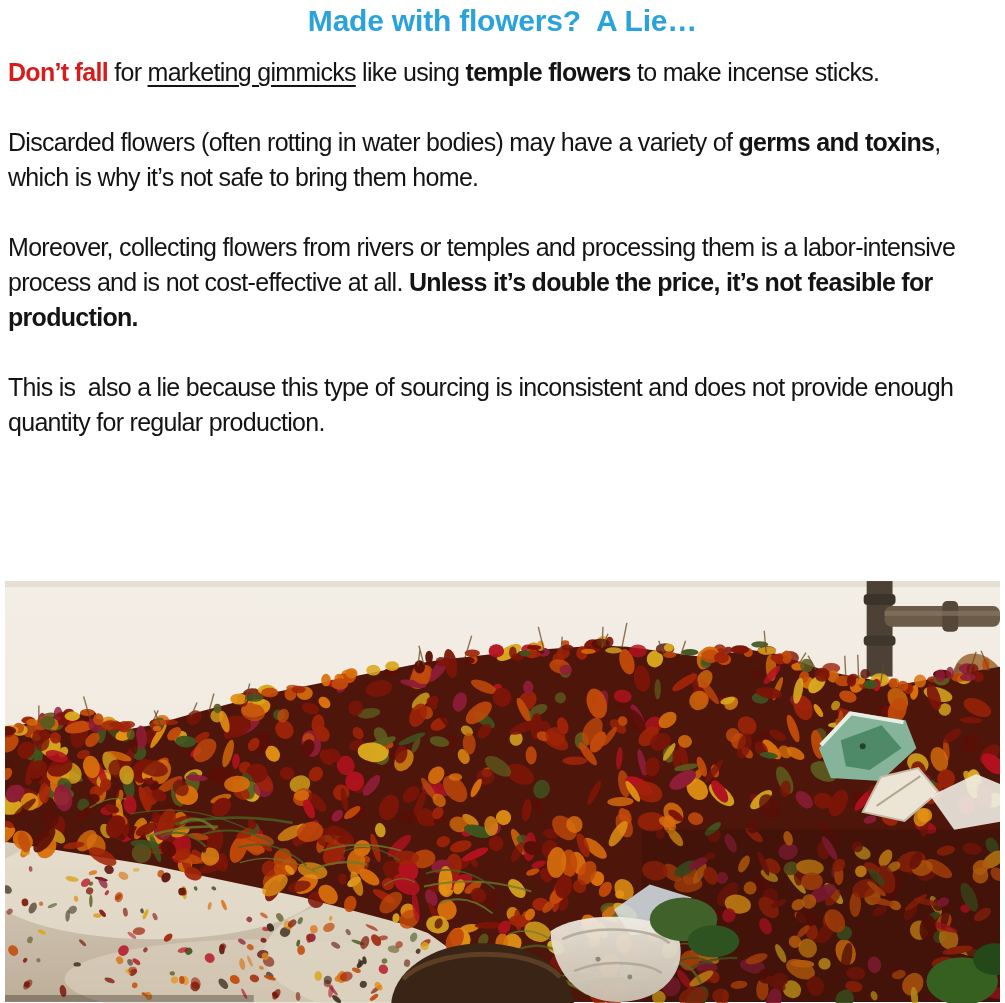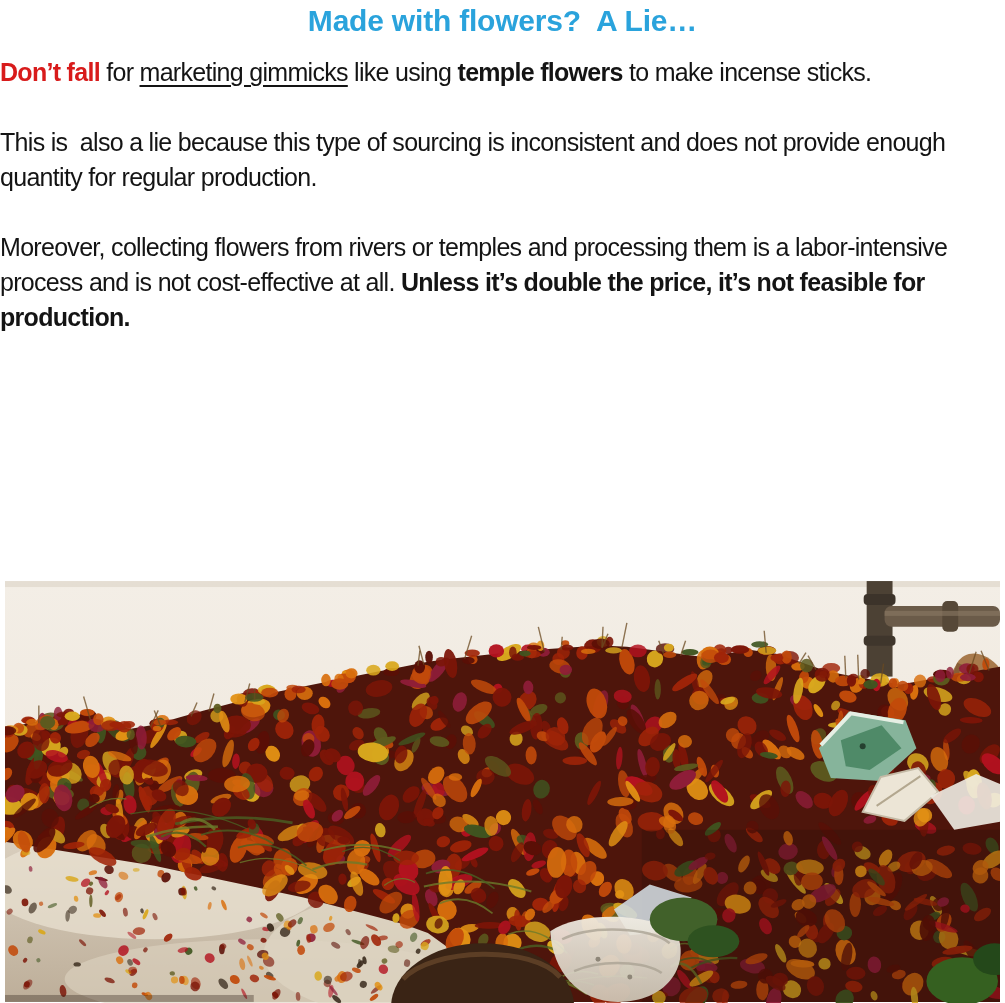--- a/index.html
+++ b/index.html
@@ -5,44 +5,45 @@
   html,body{margin:0;padding:0;}
   body{
     width:1005px;height:1003px;overflow:hidden;background:#ffffff;
     font-family:"Liberation Sans",sans-serif;color:var(--body,#111);
   }
   .title{
     font-size:30px;line-height:38px;font-weight:700;text-align:center;
     margin:2px 0 0;color:var(--title-color,#2aa3dc);white-space:pre-wrap;
     letter-spacing:-0.2px;
   }
-  .content{margin:15px 8px 0 0;height:525px;overflow:hidden;}
+  .content{margin:15px 8px 0 8px;height:525px;overflow:hidden;}
   .para{
     font-size:25px;line-height:35px;letter-spacing:-0.7px;
     margin:0 0 35px 0;white-space:pre-wrap;color:var(--body,#111);
   }
   .seg-bold{font-weight:700;}
   .seg-red{color:var(--red,#d81b1b);font-weight:700;}
   .seg-underline{text-decoration:underline;text-decoration-thickness:2px;text-underline-offset:4px;}
   figure.photo{margin:0;padding:0;}
   #flowers-svg{display:block;margin-left:5px;}
 </style>
 </head>
 <body>
 
 <h1 class="title">Made with flowers?  A Lie…</h1>
 
 <div class="content">
   <p class="para"><span class="seg-red">Don’t fall</span><span> for </span><span class="seg-underline">marketing gimmicks</span><span> like using </span><span class="seg-bold">temple flowers</span><span> to make incense sticks.</span></p>
 
 
+  <p class="para"><span>Discarded flowers (often rotting in water bodies) may have a variety of </span><span class="seg-bold">germs and toxins</span><span>, which is why it’s not safe to bring them home.</span></p>
+
+  <p class="para"><span>Moreover, collecting flowers from rivers or temples and processing them is a labor-intensive process and is not cost-effective at all. </span><span class="seg-bold">Unless it’s double the price, it’s not feasible for production.</span></p>
 
   <p class="para"><span>This is  also a lie because this type of sourcing is inconsistent and does not provide enough quantity for regular production.</span></p>
-
-  <p class="para"><span>Moreover, collecting flowers from rivers or temples and processing them is a labor-intensive process and is not cost-effective at all. </span><span class="seg-bold">Unless it’s double the price, it’s not feasible for production.</span></p>
 </div>
 
 <figure class="photo">
   <svg id="flowers-svg" viewBox="0 0 1000 423" width="995" height="423" role="img" xmlns="http://www.w3.org/2000/svg" aria-label="Large heap of discarded rotting temple flowers in red, maroon, orange and yellow dumped on wet ground, mixed with plastic trash, with a metal pipe against a pale sky">
     <defs>
       <linearGradient id="skyG" x1="0" y1="0" x2="0" y2="1">
         <stop offset="0" style="stop-color:var(--p-sky_top,#f3eee6)"></stop>
         <stop offset="1" style="stop-color:var(--p-sky_bottom,#eee4d8)"></stop>
       </linearGradient>
       <linearGradient id="groundG" x1="0" y1="0" x2="0" y2="1">

